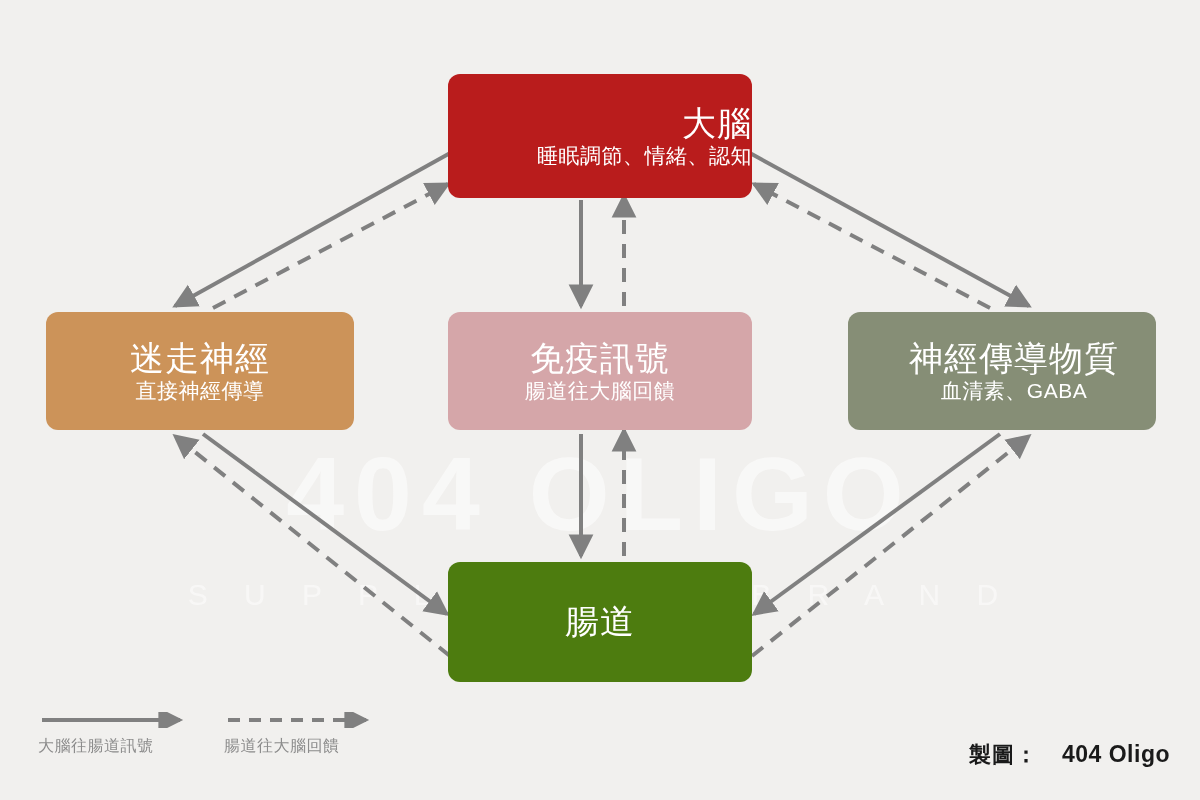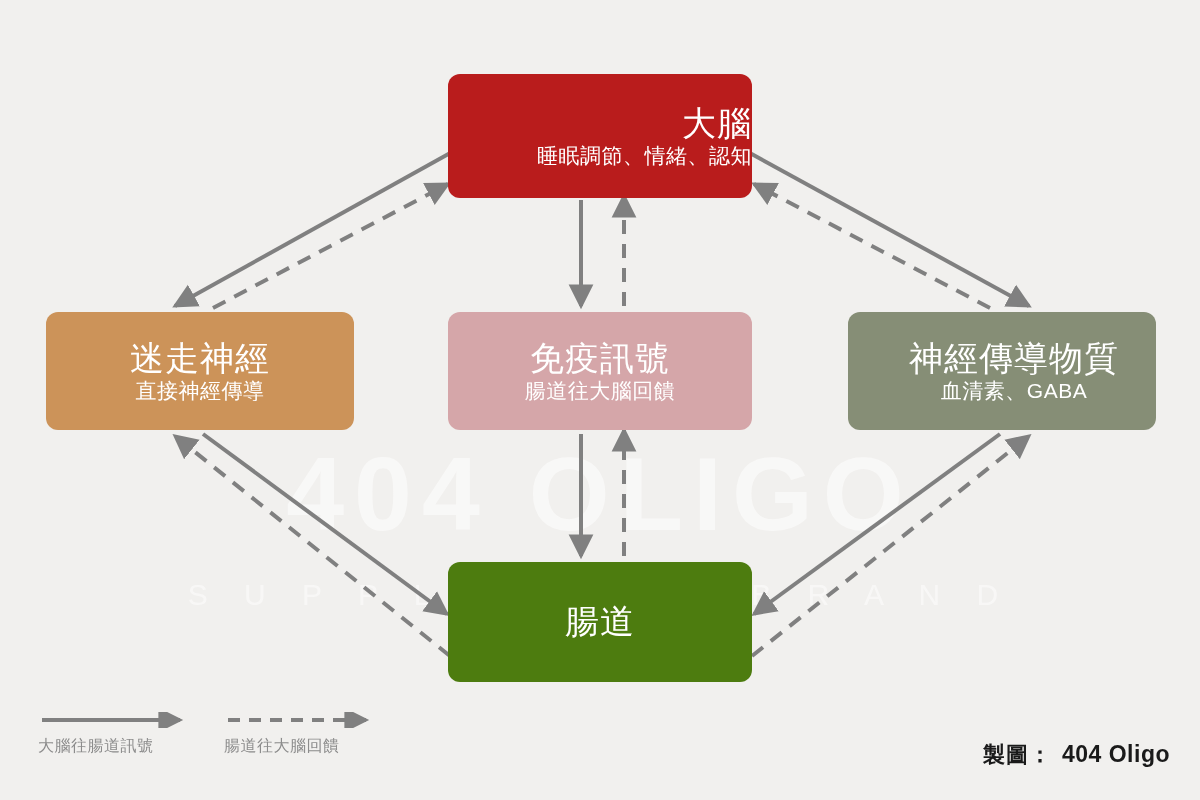--- a/index.html
+++ b/index.html
@@ -114,21 +114,21 @@
     white-space: nowrap;
   }
 
   
   .credit {
     position: absolute;
     right: 30px;
     top: 740px;
     display: flex;
     align-items: baseline;
-    gap: 10px;
+    gap: 24px;
     color: #1a1a1a;
   }
   .credit-label {
     font-size: 22px;
     font-weight: 700;
     letter-spacing: 1px;
   }
   .credit-name {
     font-size: 23px;
     font-weight: 700;

